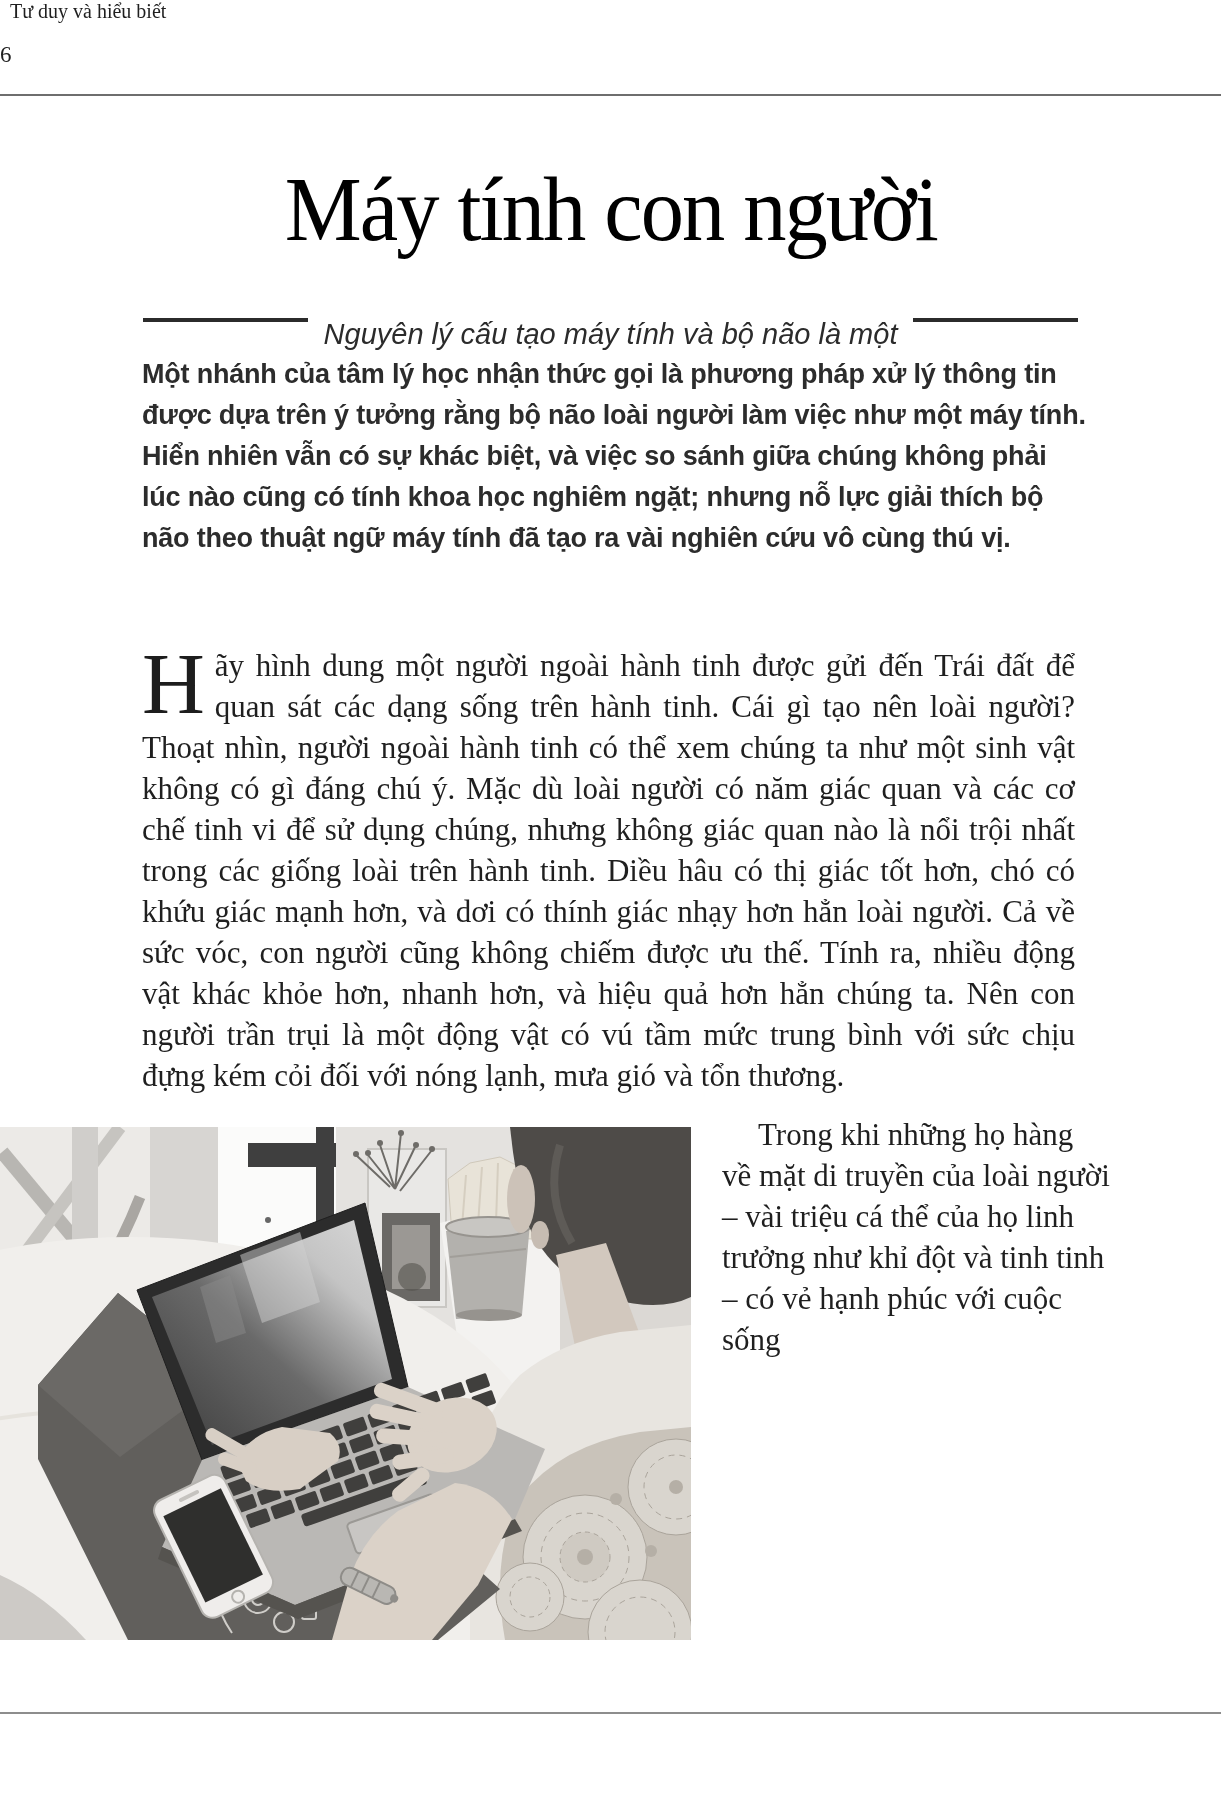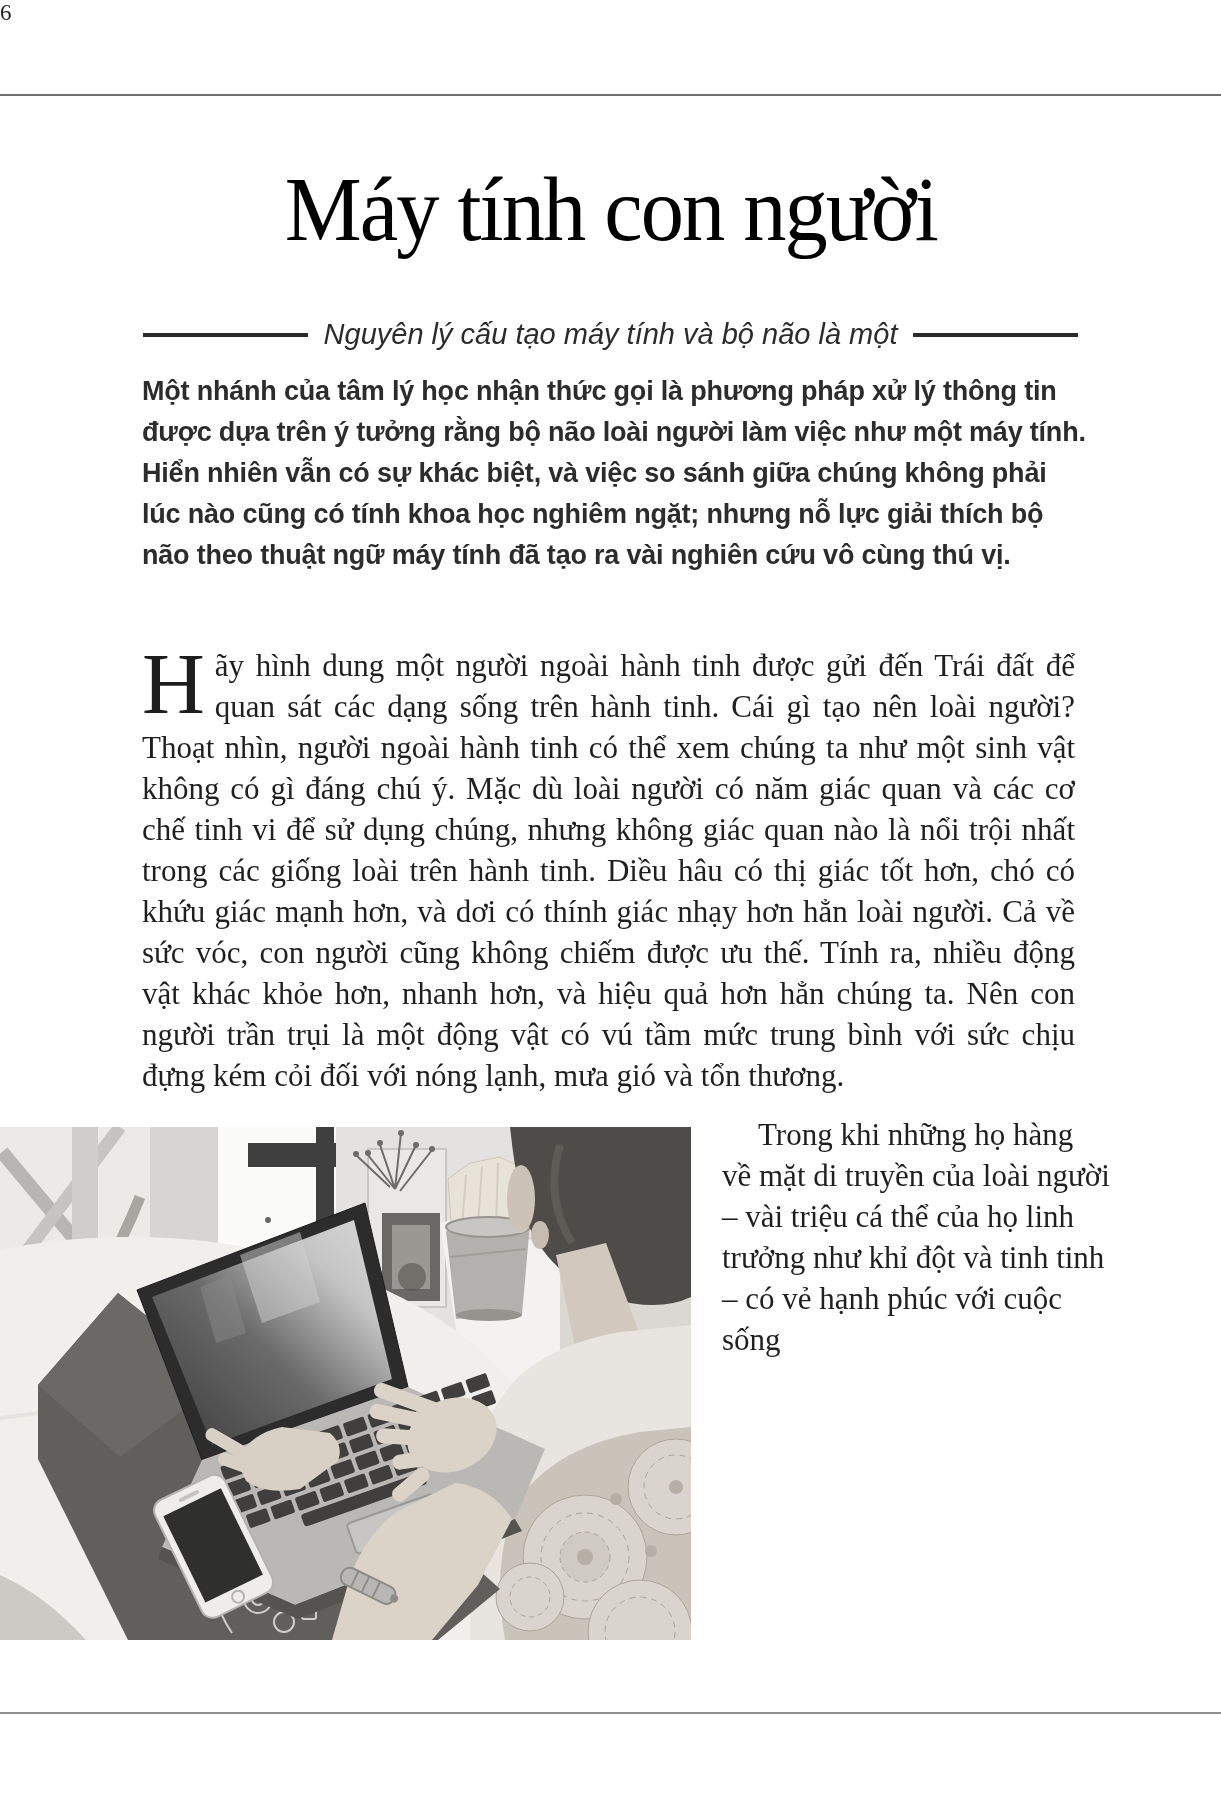--- a/index.html
+++ b/index.html
@@ -11,29 +11,29 @@
   #header-rule{top:94px;}
   #footer-rule{top:1712px;background:#8d8d8d;}
   #header-box{left:143px;top:72px;width:202px;height:42px;font-size:20px;padding-left:10px;}
   #footer-box{left:143px;top:1696px;width:58px;height:40px;font-size:23px;justify-content:center;}
 
   
   #title{position:absolute;left:0;top:160px;width:1221px;text-align:center;
          font-size:92px;line-height:98px;color:#000000;letter-spacing:-2px;white-space:nowrap;}
   #title span{display:inline-block;transform:scaleX(.94);transform-origin:center;}
   #subtitle-row{position:absolute;left:143px;top:318px;width:935px;display:flex;
-                align-items:center;gap:16px;}
+                gap:16px;}
   .sub-bar{flex:1;height:4px;background:#2b2b2b;}
   #subtitle{font-family:"Liberation Sans",sans-serif;font-style:italic;font-size:29px;
             color:#2b2b2b;white-space:nowrap;}
 
   
   #intro{position:absolute;left:142px;top:354px;width:945px;
          font-family:"Liberation Sans",sans-serif;font-weight:700;font-size:27px;
-         line-height:41px;color:#2c2c2c;letter-spacing:-0.2px;margin-top:17px;}
+         line-height:41px;color:#2c2c2c;letter-spacing:-0.2px;}
 
   
   #para1{position:absolute;left:142px;top:645px;width:933px;font-size:31px;line-height:41px;
          text-align:justify;color:#1f1f1f;}
   #dropcap{float:left;font-size:87px;line-height:66px;padding:6px 10px 0 0;color:#1d1d1d;}
 
   
   #para2{position:absolute;left:722px;top:1114px;width:388px;font-size:31px;line-height:41px;
          color:#1f1f1f;text-indent:36px;}
   #caption{position:absolute;left:722px;top:1450px;width:385px;
@@ -42,20 +42,23 @@
 
   
   #photo{position:absolute;left:0;top:1127px;width:691px;height:513px;}
 </style>
 </head>
 <body>
 
 <div id="page">
 
   <div id="header-rule" class="rule"></div>
+  <div id="header-box">
+    <span>Tư duy và hiểu biết</span>
+  </div>
 
   <div id="title"><span>Máy tính con người</span></div>
 
   <div id="subtitle-row">
     <div class="sub-bar"></div>
     <div id="subtitle">Nguyên lý cấu tạo máy tính và bộ não là một</div>
     <div class="sub-bar"></div>
   </div>
 
   <div id="intro">Một nhánh của tâm lý học nhận thức gọi là phương pháp xử lý thông tin được dựa trên ý tưởng rằng bộ não loài người làm việc như một máy tính. Hiển nhiên vẫn có sự khác biệt, và việc so sánh giữa chúng không phải lúc nào cũng có tính khoa học nghiêm ngặt; nhưng nỗ lực giải thích bộ não theo thuật ngữ máy tính đã tạo ra vài nghiên cứu vô cùng thú vị.</div>

